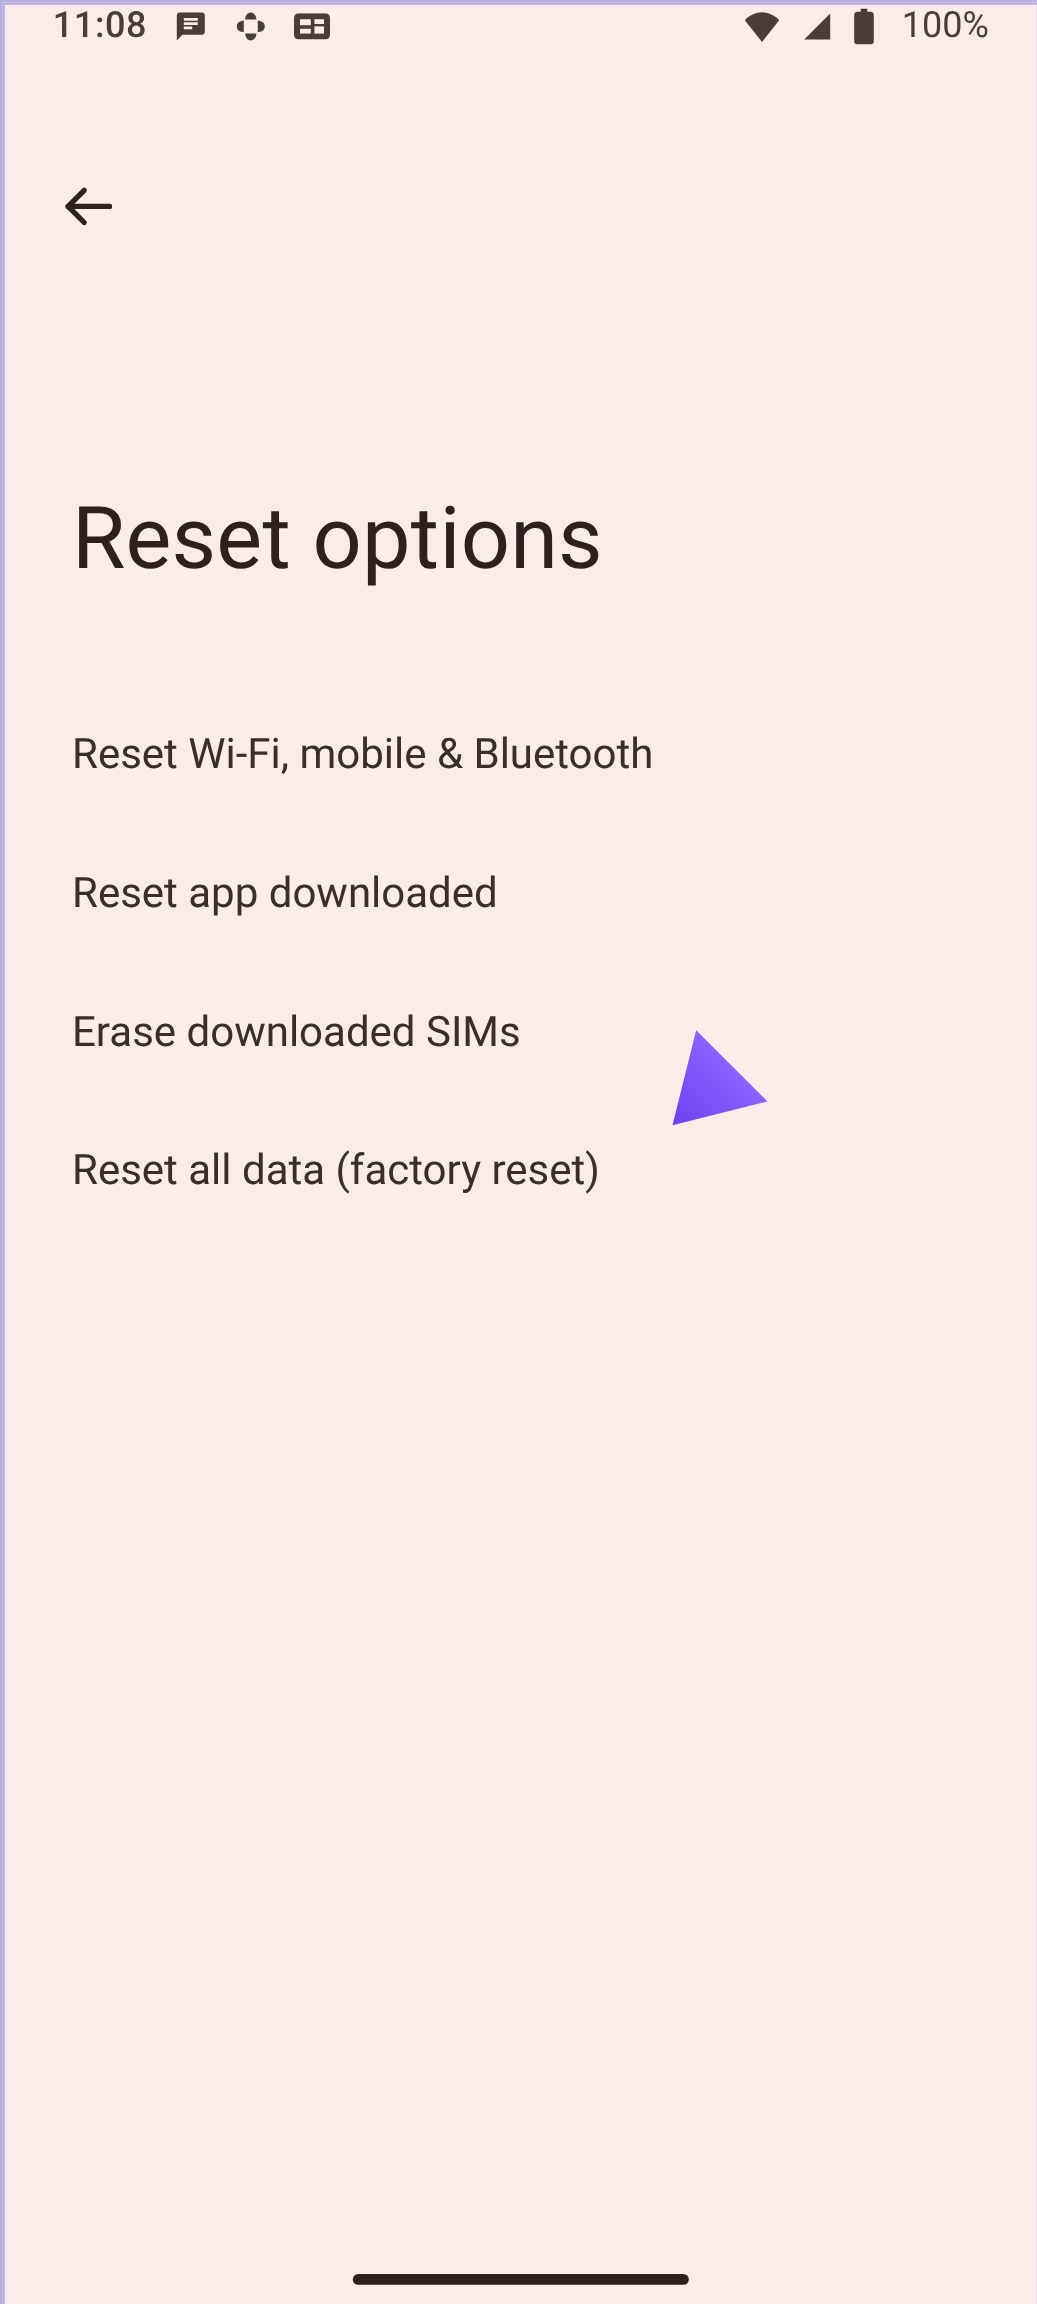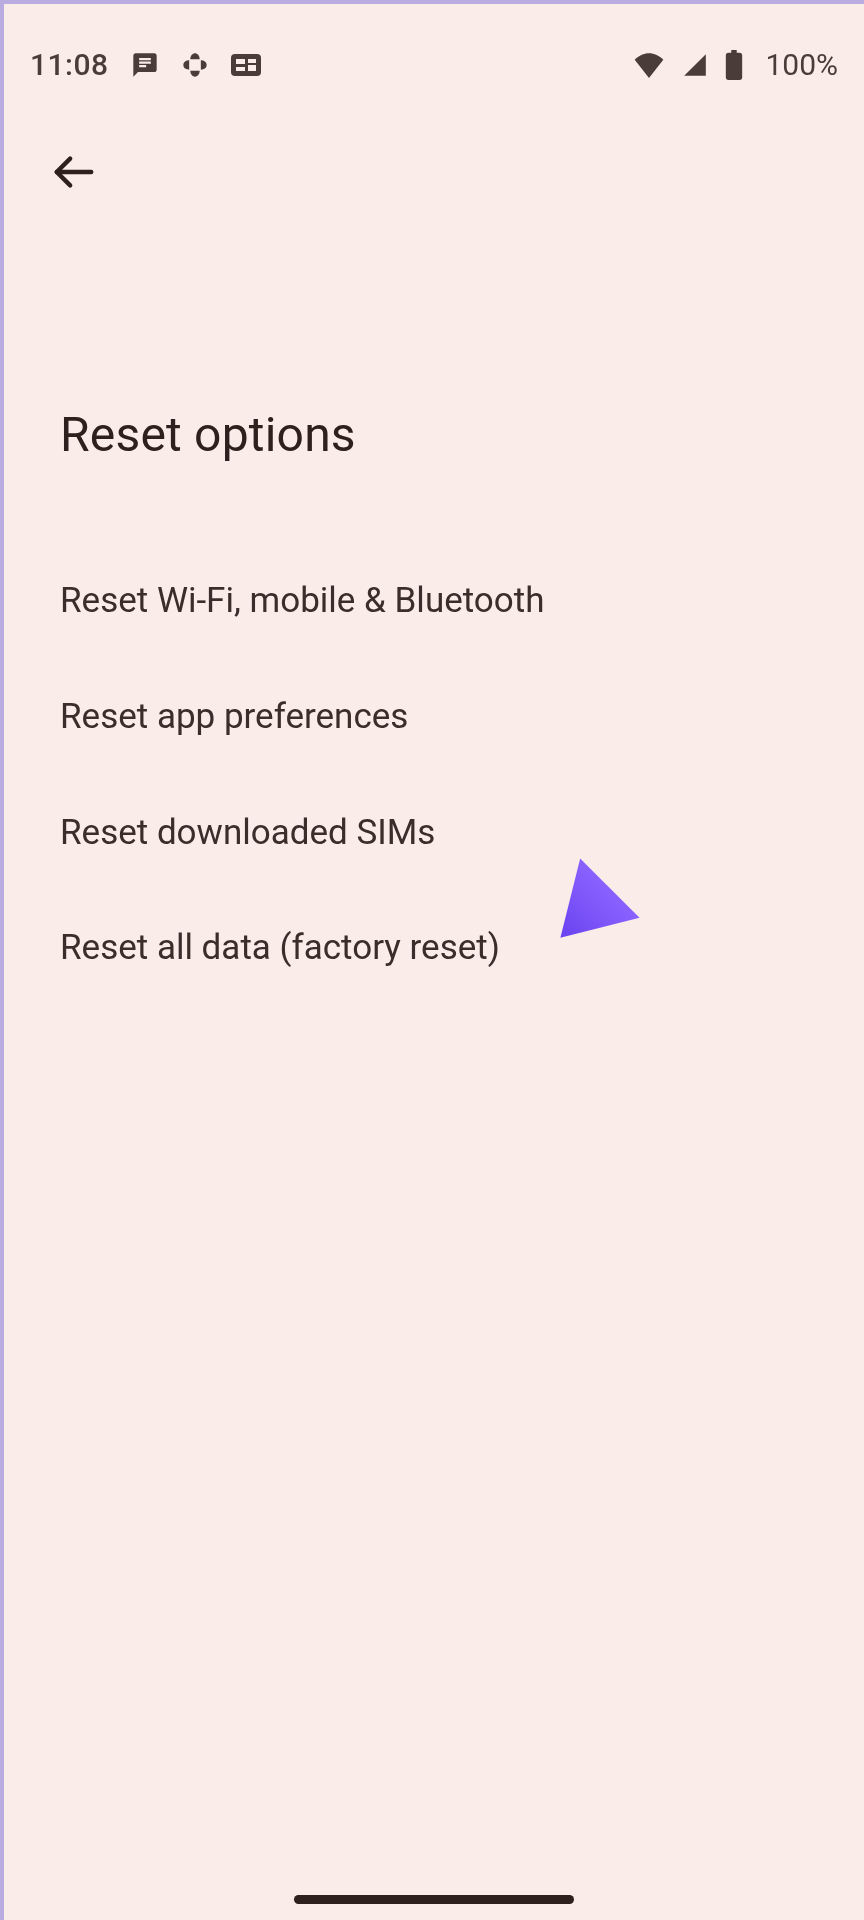--- a/index.html
+++ b/index.html
@@ -10,23 +10,23 @@
     font-family: Roboto, "Segoe UI", Arial, sans-serif;
     background: #f9ece9;
     color: #3a2d2a;
     border: 2px solid #b8ace0;
   }
 
   
   .status-bar {
     display: flex;
     justify-content: space-between;
-    align-items: flex-end;
+    align-items: flex-start;
     height: 78px;
-    padding: 0 26px;
+    padding: 0 40px;
   }
   .status-left {
     display: flex;
     align-items: center;
     gap: 22px;
   }
   .status-time {
     font-size: 30px;
     font-weight: 500;
     color: #4a3c39;
@@ -58,21 +58,21 @@
     justify-content: center;
     width: 64px;
     height: 64px;
     border-radius: 50%;
     cursor: pointer;
     color: #2d201d;
   }
 
   
   .page-title {
-    font-size: 48px;
+    font-size: 72px;
     font-weight: 400;
     color: #2d201d;
     padding: 200px 56px 80px 56px;
     letter-spacing: 0.2px;
   }
 
   
   .option-list {
     display: flex;
     flex-direction: column;
@@ -170,24 +170,24 @@
   </div>
 </div>
 
 <h1 class="page-title">Reset options</h1>
 
 <div class="option-list">
   <div class="option-item">
     <span>Reset Wi-Fi, mobile &amp; Bluetooth</span>
   </div>
   <div class="option-item">
-    <span>Reset app preferences</span>
-  </div>
-  <div class="option-item">
-    <span>Reset downloaded SIMs</span>
+    <span>Reset app downloaded</span>
+  </div>
+  <div class="option-item">
+    <span>Erase downloaded SIMs</span>
   </div>
   <div class="option-item">
     <span>Reset all data (factory reset)</span>
   </div>
 </div>
 
 <div class="annotation-arrow">
   <svg width="200" height="200" viewBox="0 0 200 200">
     <defs>
       <linearGradient id="arrGrad" x1="0" y1="0" x2="0" y2="1">

